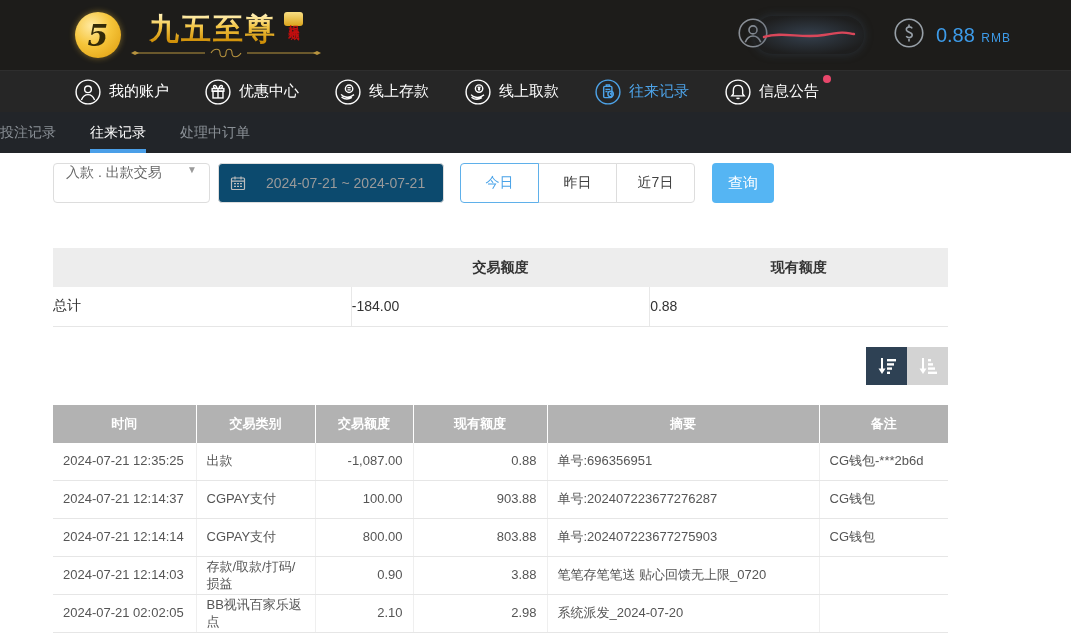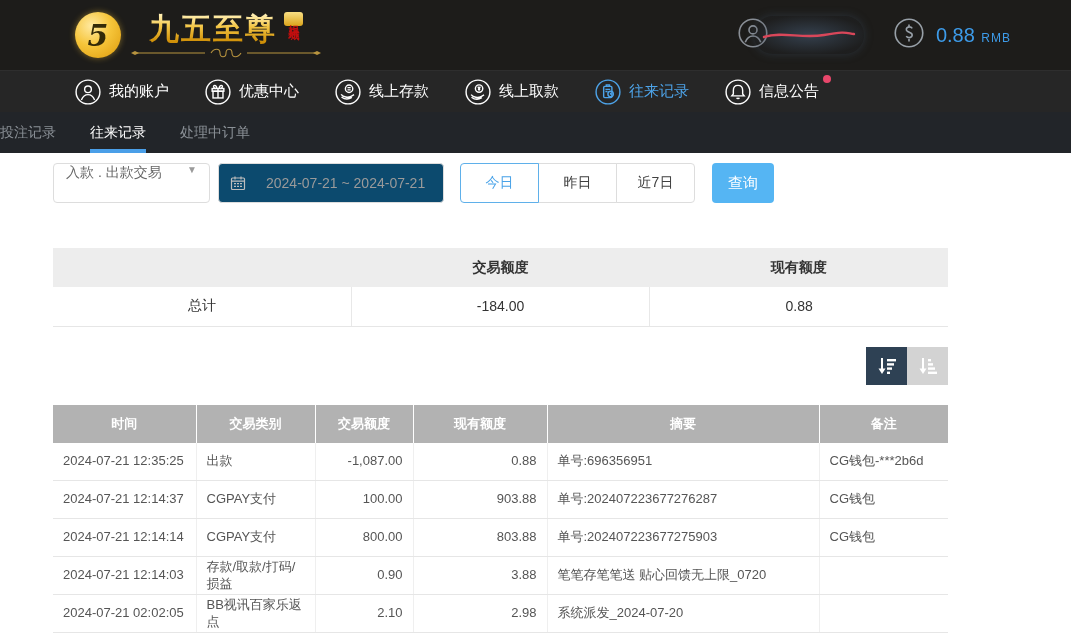--- a/index.html
+++ b/index.html
@@ -69,21 +69,21 @@
   .range-btn:last-child { border-radius:0 4px 4px 0; }
   .range-btn.active { border:1px solid #5fb0ea; color:#4aa3e8; position:relative; z-index:1; }
   .search-btn { height:40px; width:62px; margin-left:17px; background:#55b5f3; border:none;
     border-radius:4px; color:#fff; font-size:15px; cursor:pointer; font-family:inherit; }
 
   
   .summary-table { width:895px; margin-top:45px; border-collapse:collapse; table-layout:fixed; }
   .summary-table th { height:39px; background:#ededed; font-size:14px; font-weight:bold;
     color:#333; text-align:center; }
   .summary-table td { height:39px; background:#fff; font-size:14px; color:#333;
-    text-align:center; border-bottom:1px solid #e6e6e6; }
+    text-align:left; border-bottom:1px solid #e6e6e6; }
   .summary-table td + td { border-left:1px solid #e8e8e8; }
 
   
   .sort-row { width:895px; margin-top:20px; display:flex; justify-content:flex-end; }
   .sort-btn { width:41px; height:38px; border:none; display:flex; align-items:center;
     justify-content:center; cursor:pointer; }
   .sort-btn.desc { background:#2e4154; }
   .sort-btn.asc { background:#d3d3d3; }
 
   

